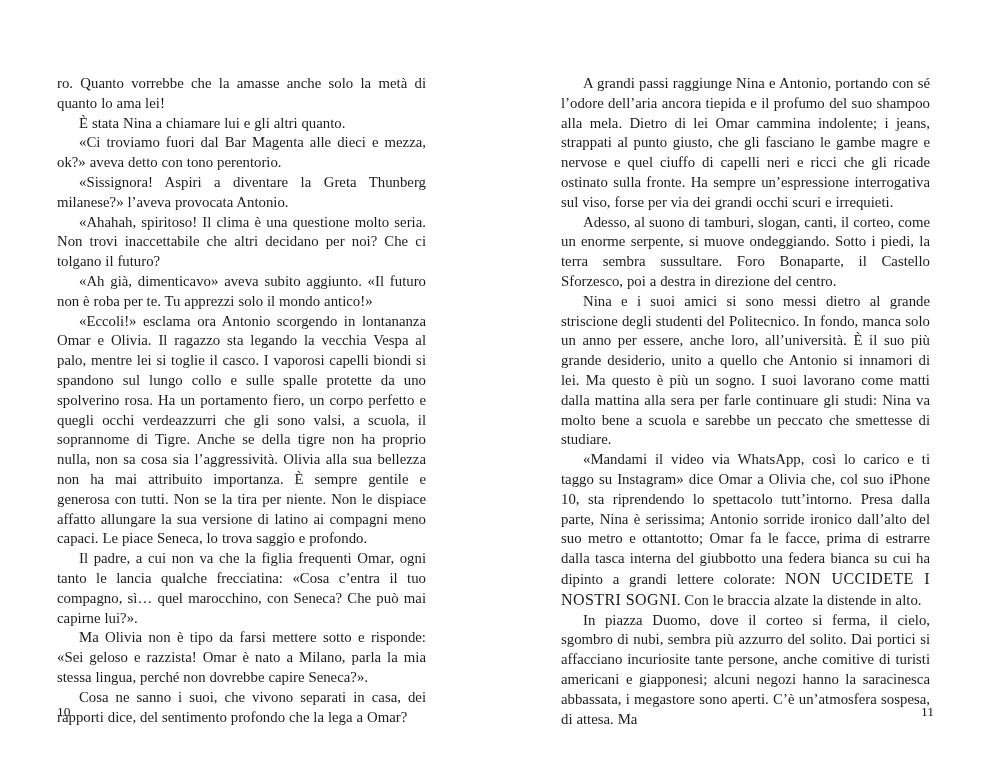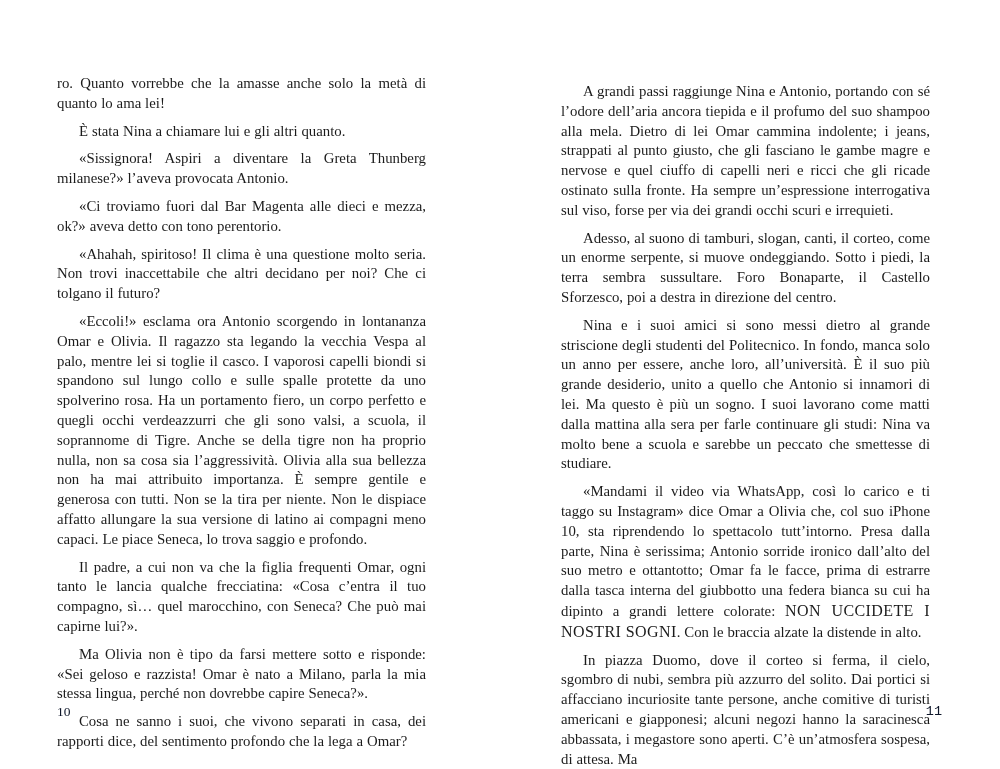--- a/index.html
+++ b/index.html
@@ -35,46 +35,47 @@
   }
   .para {
     margin: 0;
     font-size: 14.8px;
     line-height: 19.8px;
     text-align: justify;
     hyphens: auto;
     -webkit-hyphens: auto;
     word-spacing: 0.2px;
   }
-  .para.indent { text-indent: 22px; margin-top: 8px; }
+  .para.indent { text-indent: 22px; }
   .smallcaps {
     font-size: 16px;
     letter-spacing: 0.4px;
   }
   .page-number {
     position: absolute;
     top: 704px;
     font-size: 13.5px;
     color: #0f172a;
   }
   .page.left  .page-number { left: 0; }
-  .page.right .page-number { right: 0; font-family: Liberation Mono, monospace; }
+  .page.right .page-number { right: 8px; }
 </style>
 </head>
 <body>
 
 <div class="spread">
 
   <div class="page left">
     <div class="text-block">
         <p class="para"><span>ro. Quanto vorrebbe che la amasse anche solo la metà di quanto lo ama lei!</span></p>
         <p class="para indent"><span>È stata Nina a chiamare lui e gli altri quanto.</span></p>
+        <p class="para indent"><span>«Ci troviamo fuori dal Bar Magenta alle dieci e mezza, ok?» aveva detto con tono perentorio.</span></p>
         <p class="para indent"><span>«Sissignora! Aspiri a diventare la Greta Thunberg milanese?» l’aveva provocata Antonio.</span></p>
-        <p class="para indent"><span>«Ci troviamo fuori dal Bar Magenta alle dieci e mezza, ok?» aveva detto con tono perentorio.</span></p>
         <p class="para indent"><span>«Ahahah, spiritoso! Il clima è una questione molto seria. Non trovi inaccettabile che altri decidano per noi? Che ci tolgano il futuro?</span></p>
+        <p class="para indent"><span>«Ah già, dimenticavo» aveva subito aggiunto. «Il futuro non è roba per te. Tu apprezzi solo il mondo antico!»</span></p>
         <p class="para indent"><span>«Eccoli!» esclama ora Antonio scorgendo in lontananza Omar e Olivia. Il ragazzo sta legando la vecchia Vespa al palo, mentre lei si toglie il casco. I vaporosi capelli biondi si spandono sul lungo collo e sulle spalle protette da uno spolverino rosa. Ha un portamento fiero, un corpo perfetto e quegli occhi verdeazzurri che gli sono valsi, a scuola, il soprannome di Tigre. Anche se della tigre non ha proprio nulla, non sa cosa sia l’aggressività. Olivia alla sua bellezza non ha mai attribuito importanza. È sempre gentile e generosa con tutti. Non se la tira per niente. Non le dispiace affatto allungare la sua versione di latino ai compagni meno capaci. Le piace Seneca, lo trova saggio e profondo.</span></p>
         <p class="para indent"><span>Il padre, a cui non va che la figlia frequenti Omar, ogni tanto le lancia qualche frecciatina: «Cosa c’entra il tuo compagno, sì… quel marocchino, con Seneca? Che può mai capirne lui?».</span></p>
         <p class="para indent"><span>Ma Olivia non è tipo da farsi mettere sotto e risponde: «Sei geloso e razzista! Omar è nato a Milano, parla la mia stessa lingua, perché non dovrebbe capire Seneca?».</span></p>
         <p class="para indent"><span>Cosa ne sanno i suoi, che vivono separati in casa, dei rapporti dice, del sentimento profondo che la lega a Omar?</span></p>
       </div>
     <div class="page-number">10</div>
   </div>
 
   <div class="page right">
     <div class="text-block">

